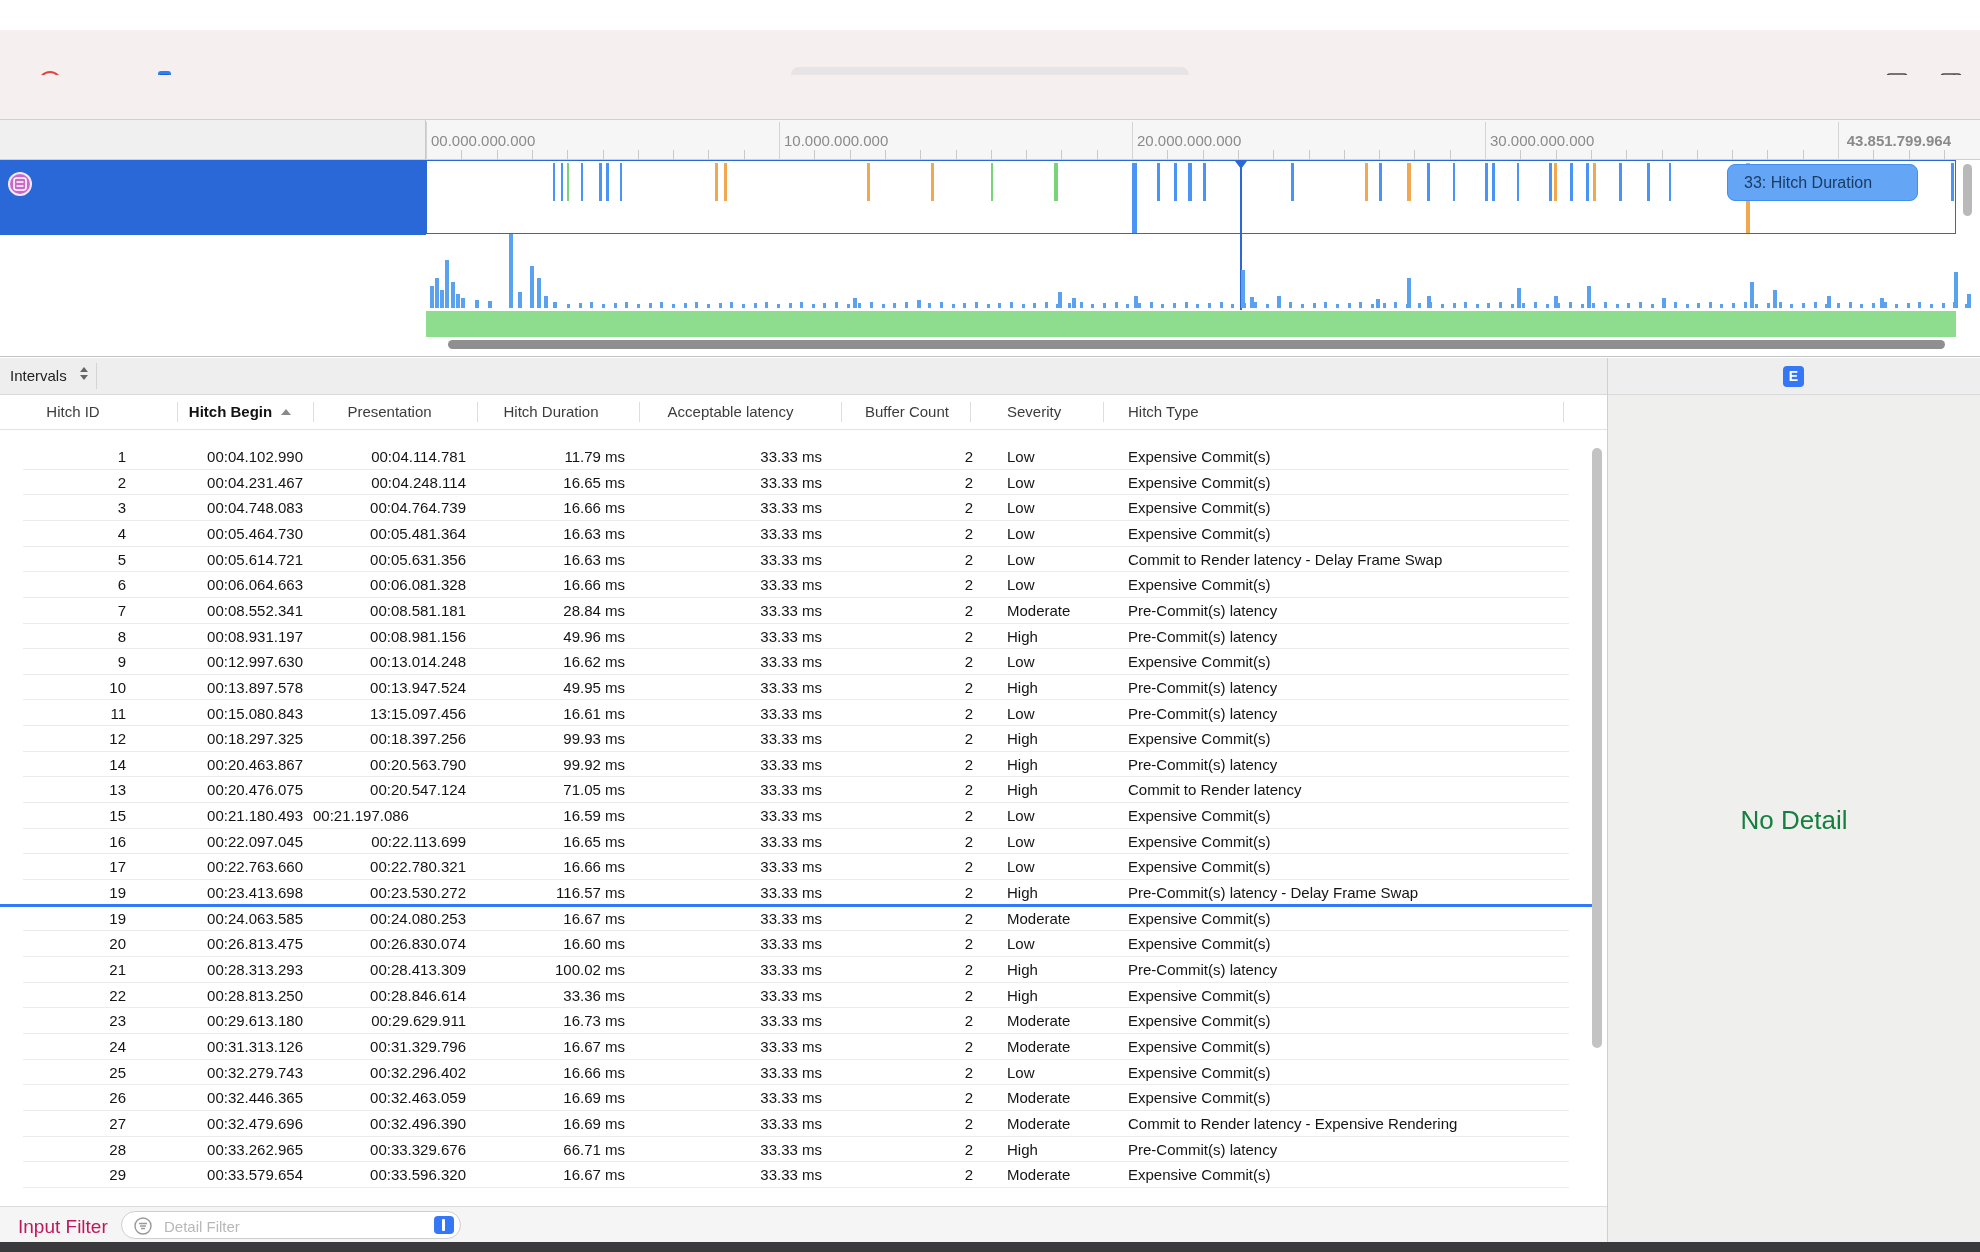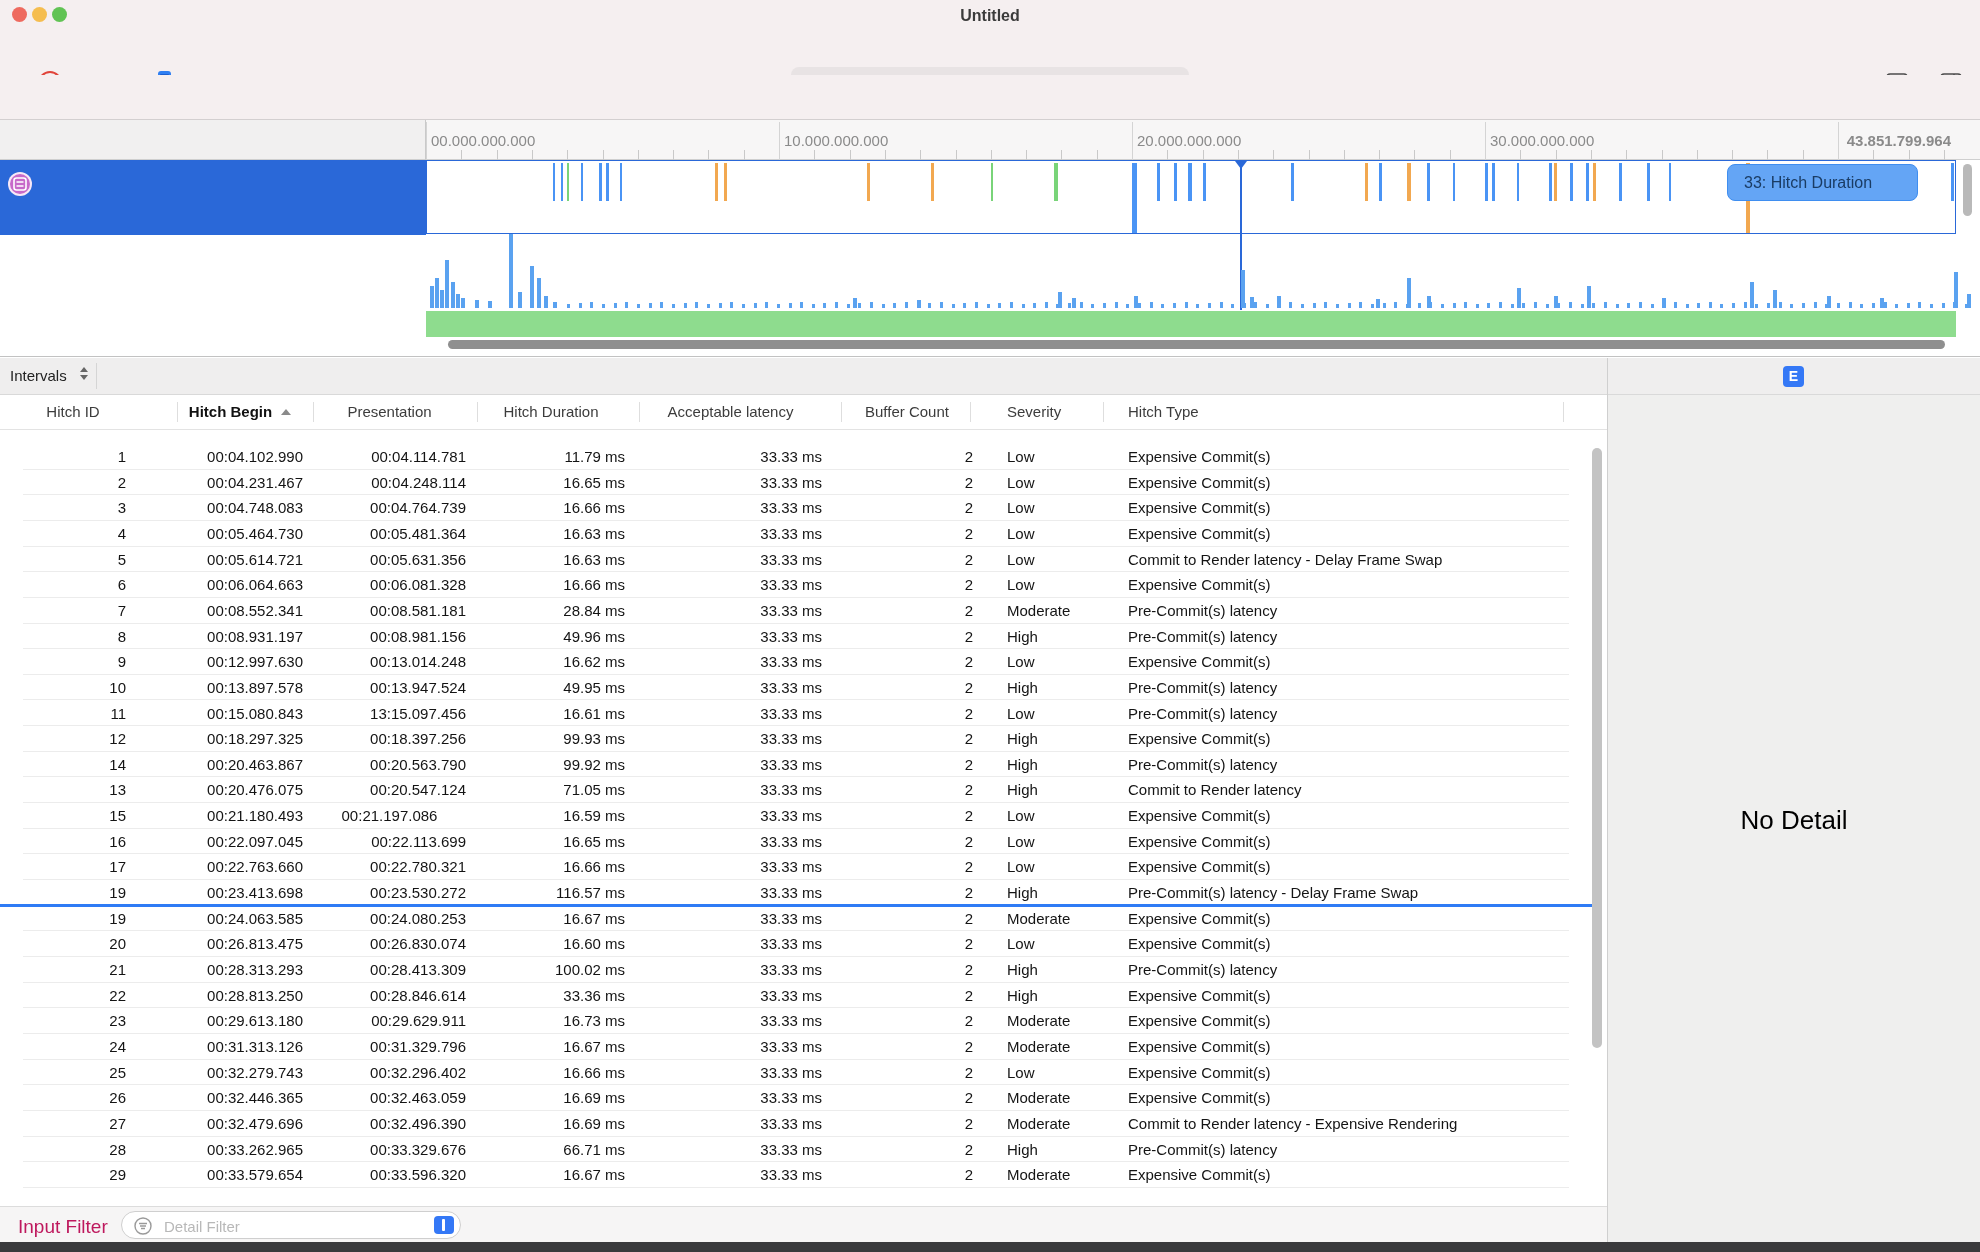--- a/index.html
+++ b/index.html
@@ -85,44 +85,38 @@
   #tbody{left:0;top:430px;width:1607px;height:776px;background:#fff;overflow:hidden;}
   .row{left:23px;width:1546px;height:25.65px;border-bottom:1px solid #ececec;box-sizing:border-box;}
   .cell{top:4px;font-size:15px;color:#141414;white-space:nowrap;overflow:hidden;}
   #tbl-vscroll{left:1592px;top:448px;width:10px;height:600px;background:#c3c3c3;border-radius:5px;z-index:6;}
   
   #detail-divider{left:1607px;top:358px;width:1px;height:884px;background:#cfcfcf;z-index:3;}
   #detail-strip{left:1608px;top:358px;width:372px;height:37px;background:#efeeee;border-bottom:1px solid #d9d9d9;box-sizing:border-box;}
   #e-badge{left:175px;top:8px;width:21px;height:21px;background:#3478f6;border-radius:4px;color:#fff;
            font-size:14px;font-weight:bold;text-align:center;line-height:21px;}
   #detail-body{left:1608px;top:395px;width:372px;height:847px;background:#efefee;}
-  #no-detail{left:0;top:410px;width:372px;text-align:center;font-size:26px;color:#000000;}
+  #no-detail{left:0;top:410px;width:372px;text-align:center;font-size:26px;color:#15803d;}
   
   #bottombar{left:0;top:1206px;width:1607px;height:36px;background:#f6f5f5;border-top:1px solid #dcdcdc;box-sizing:border-box;}
   #input-filter-label{left:18px;top:9px;font-size:19px;color:#be185d;}
   #detail-filter{left:121px;top:4px;width:340px;height:28px;background:#fff;border:1px solid #cfcfcf;
                  border-radius:14px;box-sizing:border-box;}
   #detail-filter input{position:absolute;left:40px;top:2px;width:250px;height:22px;border:none;outline:none;
                  font-size:15px;color:#444;background:transparent;font-family:inherit;}
   #detail-filter input::placeholder{color:#b8b8b8;}
   #df-token{left:312px;top:4px;width:20px;height:18px;background:#3478f6;border-radius:4px;}
   #df-token i{position:absolute;left:8px;top:3px;width:3px;height:12px;background:#fff;border-radius:1px;}
   #bottom-strip{left:0;top:1242px;width:1980px;height:10px;background:#3a3a3c;}
 </style>
 </head>
 <body>
 
 <div id="app">
 
-  <div class="abs" id="titlebar">
-    <div class="abs tl-dot" style="left:12px;background:#ee6a5f;"></div>
-    <div class="abs tl-dot" style="left:32px;background:#f5bd4f;"></div>
-    <div class="abs tl-dot" style="left:52px;background:#61c354;"></div>
-    <div class="abs" id="win-title">Untitled</div>
-  </div>
 
   <div class="abs" id="toolbar">
     <div class="abs" id="rec-btn">
       <div class="abs" id="rec-pill">
         <div class="abs rec-dot" style="left:2px;"></div>
           <div class="abs rec-dot" style="left:6px;"></div>
           <div class="abs rec-dot" style="left:10px;"></div>
       </div>
     </div>
     <div>
@@ -603,21 +597,21 @@
         <div class="abs cell" style="left:290px;width:153px;text-align:right;">00:20.547.124</div>
         <div class="abs cell" style="left:454px;width:148px;text-align:right;">71.05 ms</div>
         <div class="abs cell" style="left:616px;width:183px;text-align:right;">33.33 ms</div>
         <div class="abs cell" style="left:818px;width:132px;text-align:right;">2</div>
         <div class="abs cell" style="left:984px;width:90px;text-align:left;">High</div>
         <div class="abs cell" style="left:1105px;width:435px;text-align:left;">Commit to Render latency</div>
       </div>
       <div class="abs row" style="top:373.09999999999997px;">
         <div class="abs cell" style="left:-3px;width:106px;text-align:right;">15</div>
         <div class="abs cell" style="left:154px;width:126px;text-align:right;">00:21.180.493</div>
-        <div class="abs cell" style="left:290px;width:153px;text-align:center;">00:21.197.086</div>
+        <div class="abs cell" style="left:290px;width:153px;text-align:left;">00:21.197.086</div>
         <div class="abs cell" style="left:454px;width:148px;text-align:right;">16.59 ms</div>
         <div class="abs cell" style="left:616px;width:183px;text-align:right;">33.33 ms</div>
         <div class="abs cell" style="left:818px;width:132px;text-align:right;">2</div>
         <div class="abs cell" style="left:984px;width:90px;text-align:left;">Low</div>
         <div class="abs cell" style="left:1105px;width:435px;text-align:left;">Expensive Commit(s)</div>
       </div>
       <div class="abs row" style="top:398.75px;">
         <div class="abs cell" style="left:-3px;width:106px;text-align:right;">16</div>
         <div class="abs cell" style="left:154px;width:126px;text-align:right;">00:22.097.045</div>
         <div class="abs cell" style="left:290px;width:153px;text-align:right;">00:22.113.699</div>

